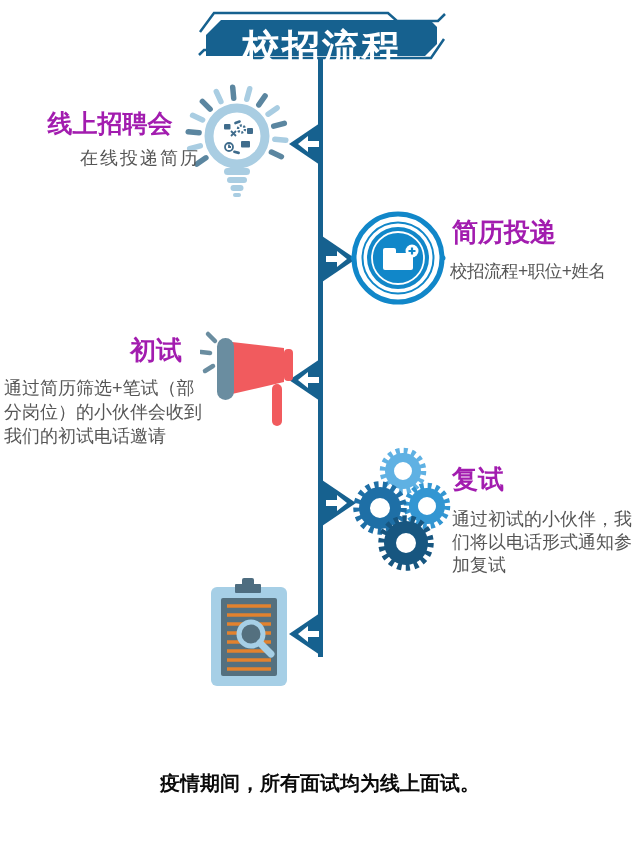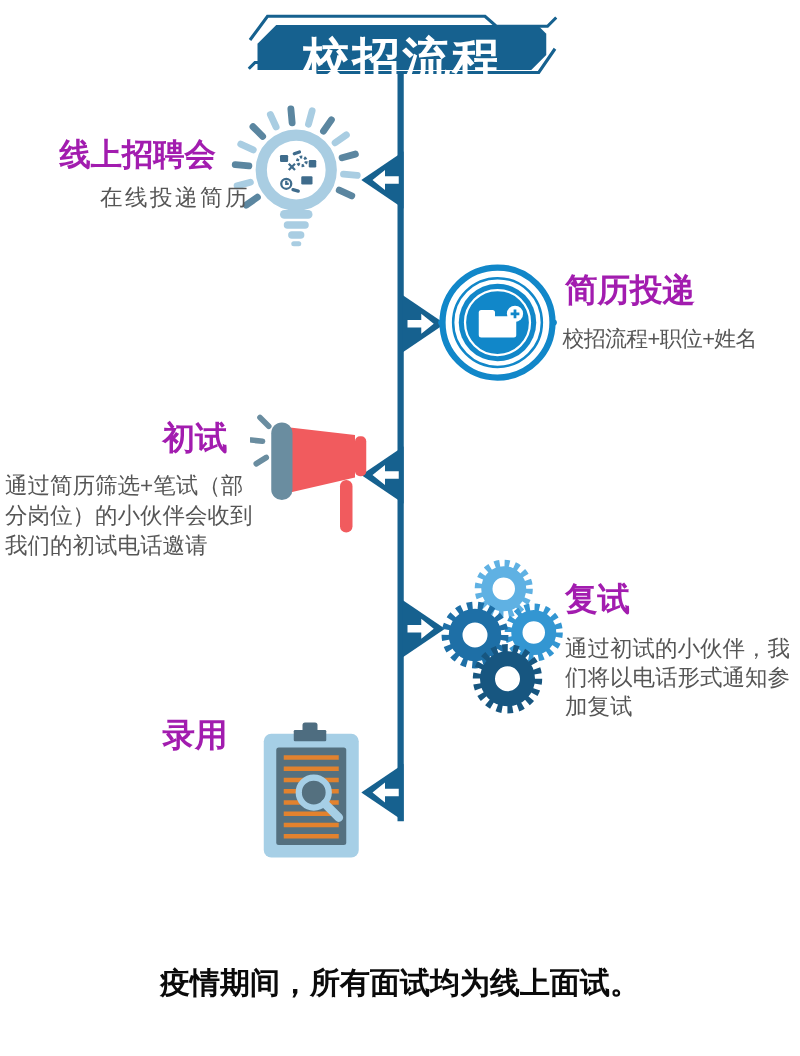--- a/index.html
+++ b/index.html
@@ -4,21 +4,21 @@
 <style>
   html,body{margin:0;padding:0;}
   body{font-family:"Liberation Sans", sans-serif; background:#ffffff;}
   .canvas{position:relative; width:640px; height:845px; background:#ffffff; overflow:hidden;}
   .abs{position:absolute;}
   .banner-title{color:#ffffff; font-size:38px; font-weight:700; text-align:center; letter-spacing:2px;}
   .timeline-line{background:#16618F;}
   .step-title{font-size:26px; font-weight:700; color:#a21caf; white-space:nowrap;}
   .step-desc{font-size:18px; color:#565656; line-height:24px; white-space:pre-line;}
   .centered{text-align:center;}
-  .footer-note{font-size:24px; font-weight:700; color:#0a0a0a; text-align:center;}
+  .footer-note{font-size:20px; font-weight:700; color:#0a0a0a; text-align:center;}
 </style>
 </head>
 <body>
 
 <div class="canvas">
 
   <svg class="abs" style="left:198px; top:4px;" width="248" height="62" viewBox="0 0 248 62">
     <path d="M2,28 L16,9 H190 L199,17 H240 L247,10" fill="none" stroke="#16618F" stroke-width="2.5"></path>
     <path d="M246,35 L233,54 H56 L47,46 H6 L1,51" fill="none" stroke="#16618F" stroke-width="2.5"></path>
     <polygon points="8,31 23,16 232,16 239,23 239,40 227,52 8,52" fill="#16618F"></polygon>
@@ -166,17 +166,16 @@
   <div class="abs step-title centered" style="left:100px; top:333px; width:112px;">初试</div>
   <div class="abs step-desc" style="left:4px; top:376px; width:215px;">通过简历筛选+笔试（部
 分岗位）的小伙伴会收到
 我们的初试电话邀请</div>
 
   <div class="abs step-title" style="left:452px; top:462px;">复试</div>
   <div class="abs step-desc" style="left:452px; top:508px; width:192px; line-height:23px;">通过初试的小伙伴，我
 们将以电话形式通知参
 加复试</div>
 
-  <div class="abs step-title centered" style="left:100px; top:571px; width:112px;">录用</div>
 
   <div class="abs footer-note" style="left:0px; top:770px; width:640px;">疫情期间，所有面试均为线上面试。</div>
 
 </div>
 
 </body></html>

